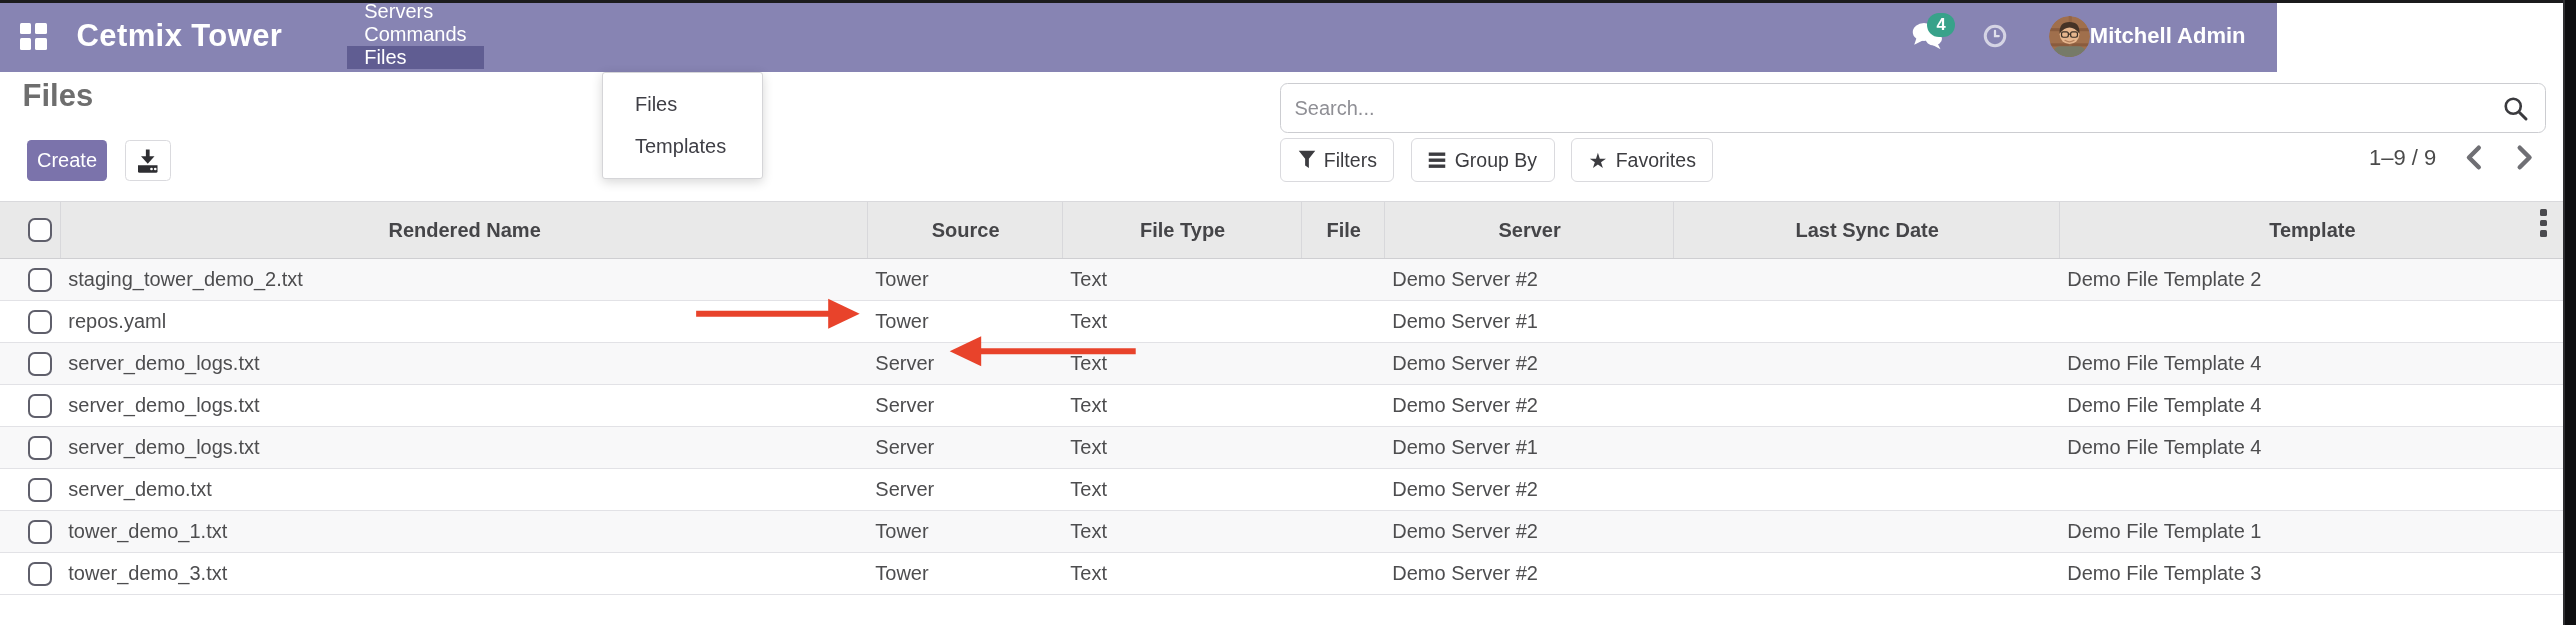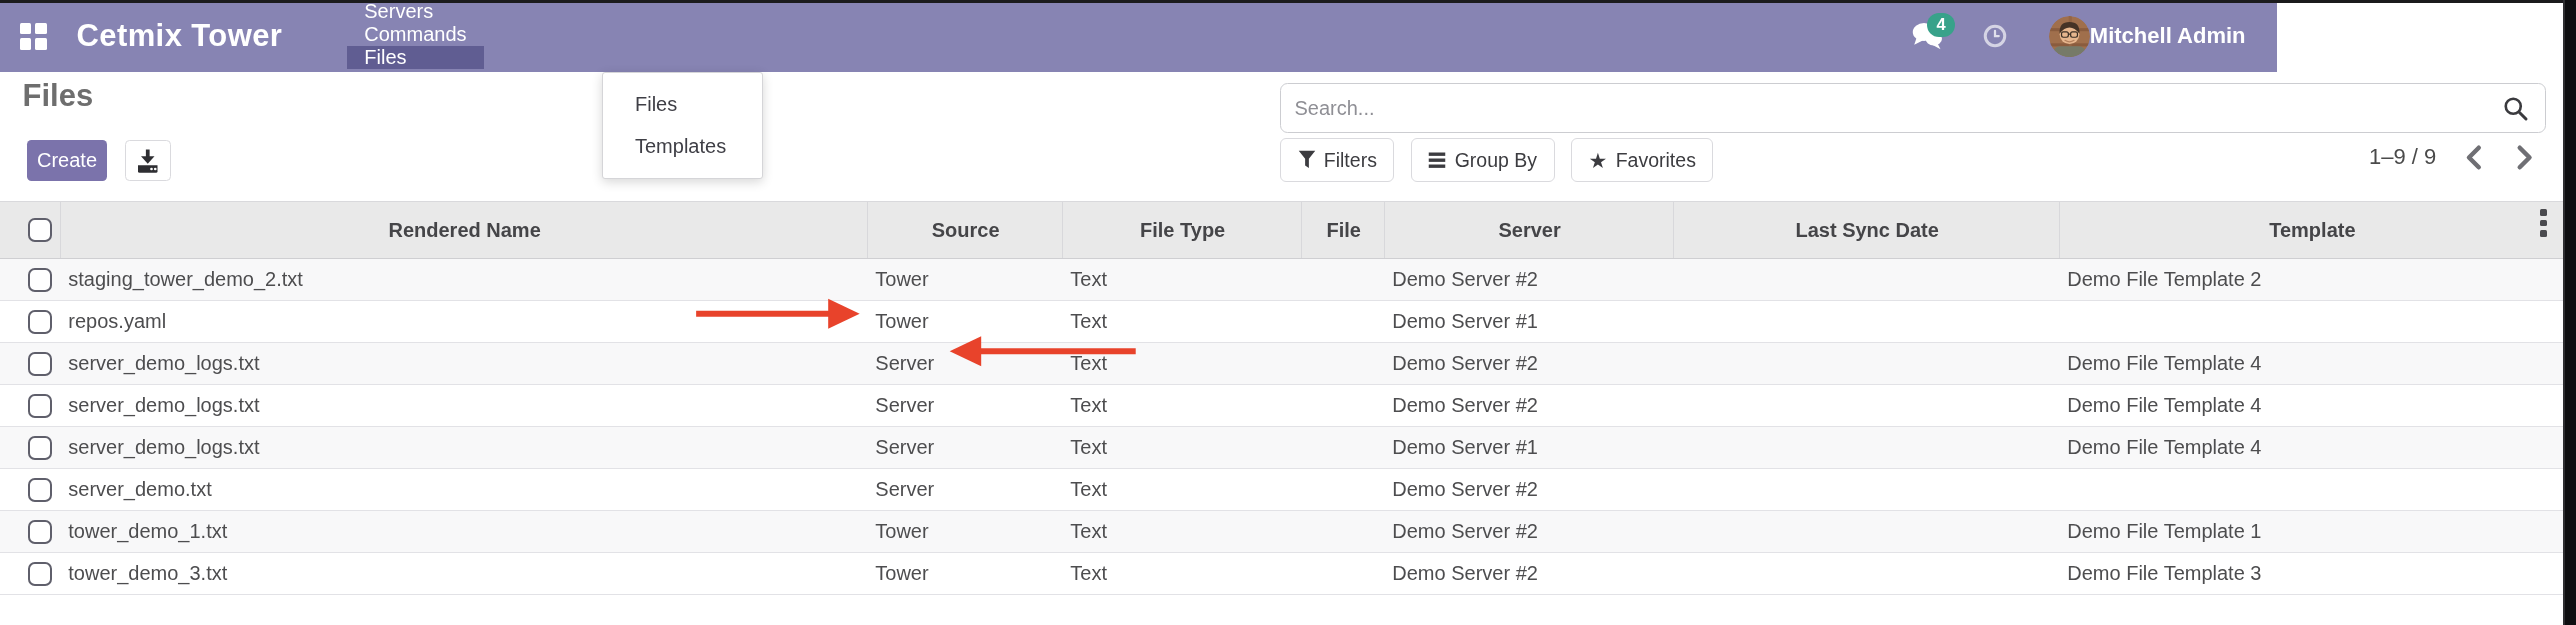--- a/index.html
+++ b/index.html
@@ -65,21 +65,21 @@
   }
   .search-box input::placeholder { color:#8f8f95; }
   .search-glass { margin-right:16.5px; flex:none; cursor:pointer; }
   .filter-btns { position:absolute; left:1280px; top:138px; display:flex; gap:16.5px; }
   .fbtn {
     height:44px; padding:0 16.5px; background:#fff; border:1.5px solid #dadade; border-radius:6px;
     display:flex; align-items:center; gap:8.3px; font-size:19.5px; color:#3c3c40;
     font-family:inherit; cursor:pointer; white-space:nowrap;
   }
   .fbtn .star { font-size:21px; line-height:1; color:#3c3c40; }
-  .pager { position:absolute; left:2369px; top:144px; display:flex; align-items:flex-start; }
+  .pager { position:absolute; left:2369px; top:144px; display:flex; align-items:center; }
   .pager-text { font-size:22px; color:#4a4a4a; white-space:nowrap; }
   .pager-btn { background:none; border:none; padding:0; margin-left:27px; cursor:pointer; line-height:0; }
 
   
   .list-table { position:absolute; top:201px; left:0; width:2563px; border-collapse:collapse; table-layout:fixed; }
   .list-table thead th {
     height:57px; background:var(--header-bg,#e9e9e9); font-size:20px; font-weight:700; color:#454548;
     text-align:center; padding:0 6px 0 8.3px; border-left:1.5px solid #d8d8db;
     border-top:0.8px solid #d9d9dc; border-bottom:0.8px solid #cfcfd2; cursor:pointer; white-space:nowrap;
     overflow:hidden;

